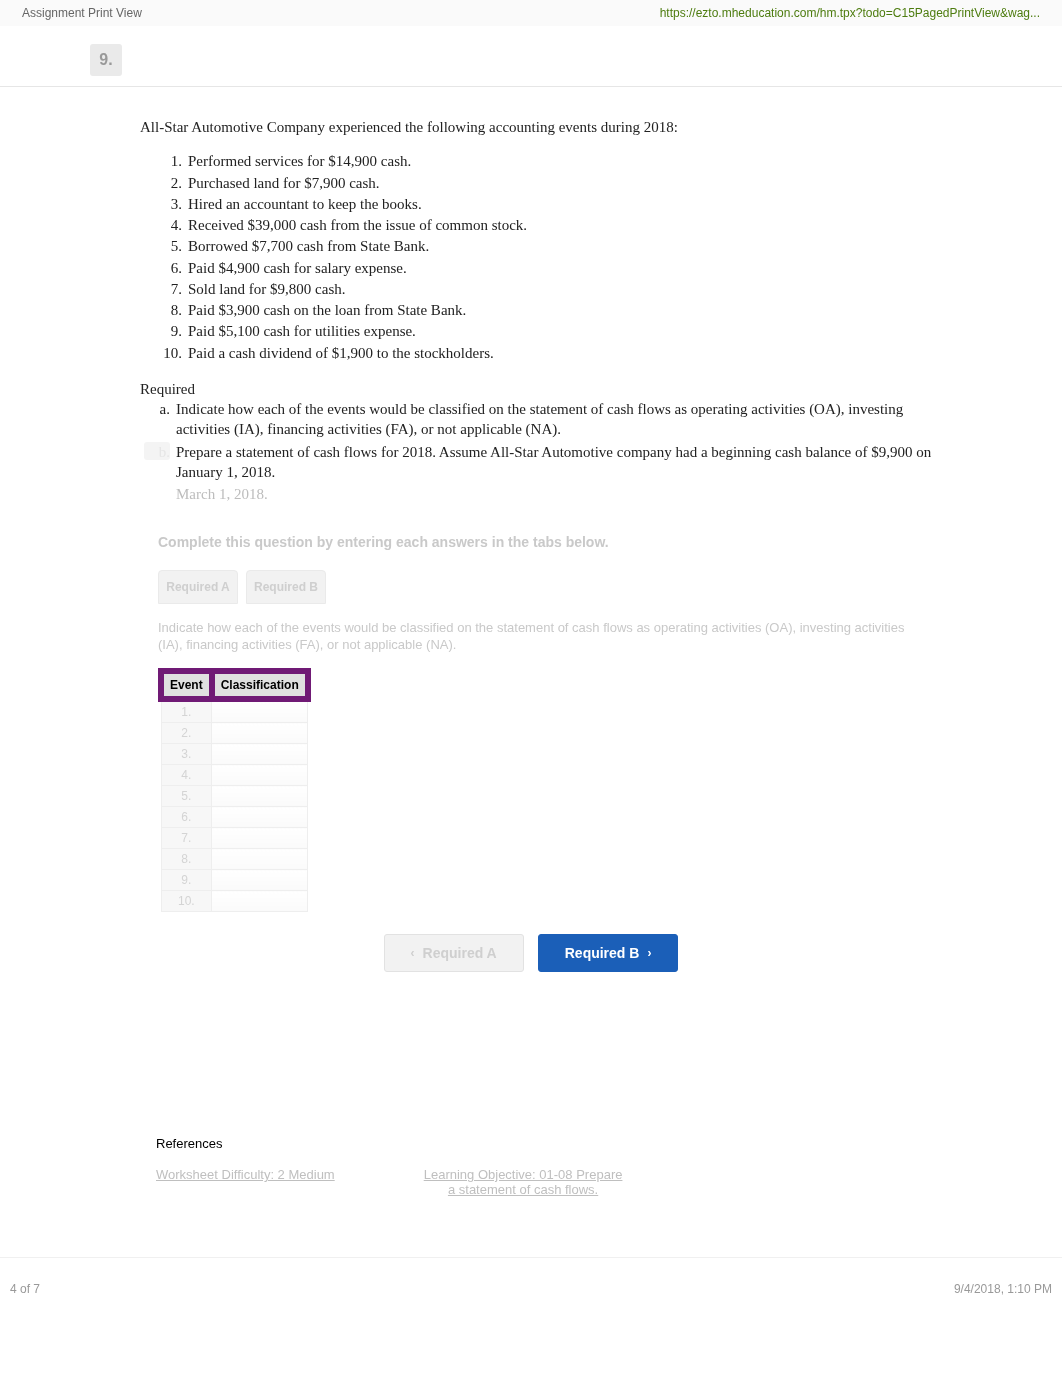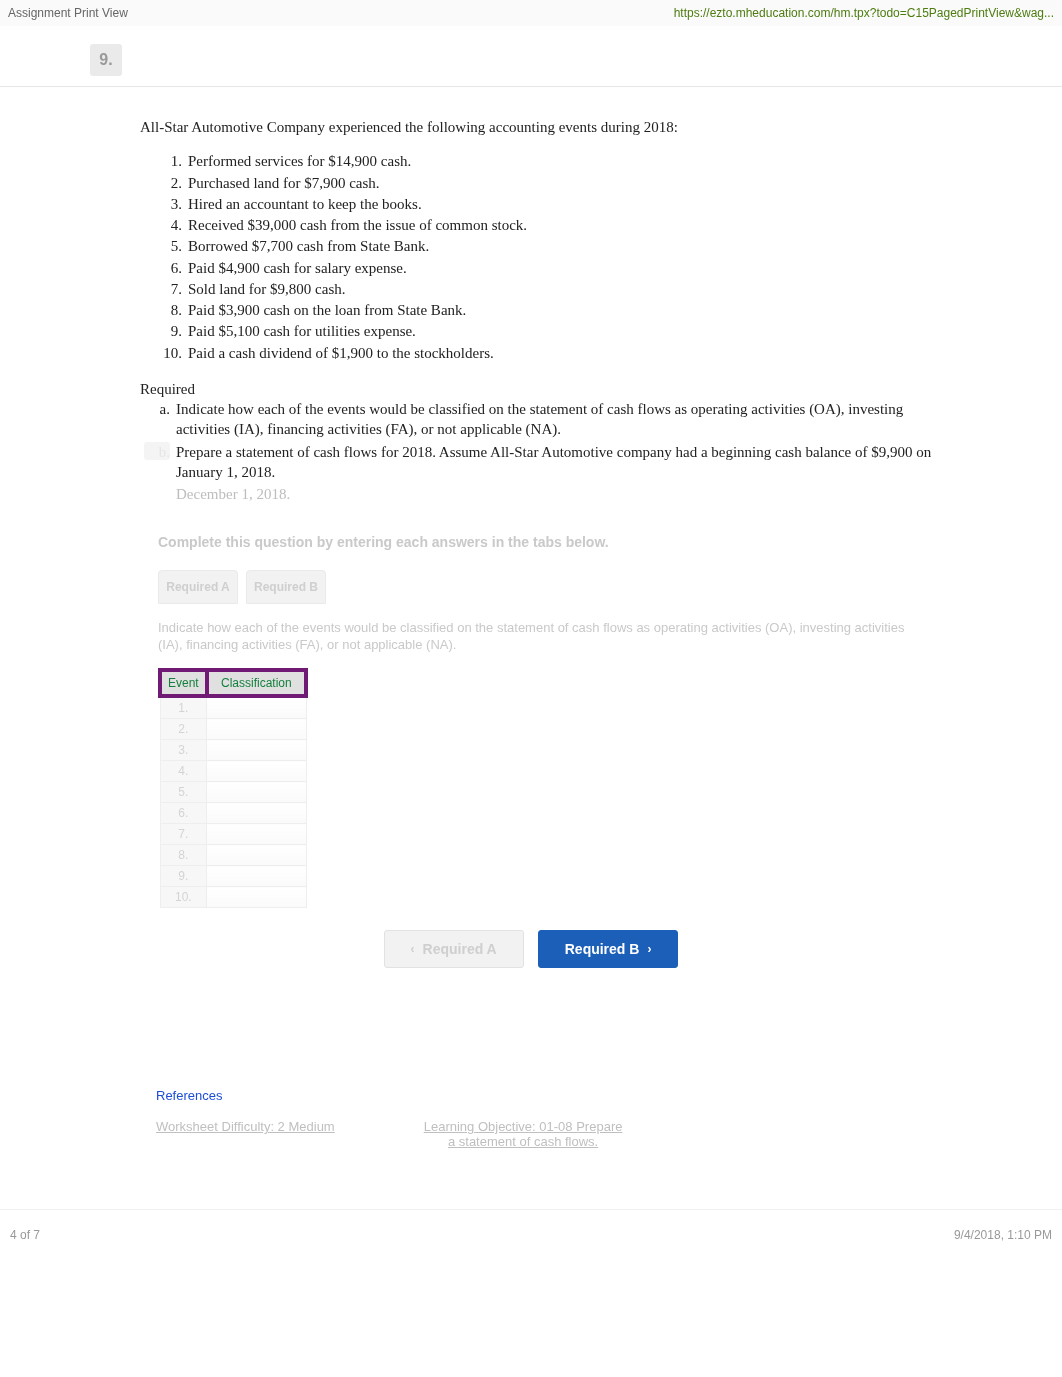--- a/index.html
+++ b/index.html
@@ -7,21 +7,21 @@
       font-family: Arial, Helvetica, sans-serif;
       font-size: 14px;
       color: #222;
       background: #fff;
       width: 1062px;
     }
     .topbar {
       display: flex;
       justify-content: space-between;
       align-items: center;
-      padding: 6px 8px;
+      padding: 6px 22px;
       background: #fafafa;
       font-size: 12px;
       color: #666;
     }
     .topbar .right { color: #4d7c0f; }
     .content-header {
       display: flex;
       align-items: center;
       padding: 18px 90px 10px 90px;
       border-bottom: 1px solid #e6e6e6;
@@ -88,24 +88,24 @@
       line-height: 1.3;
     }
     .table-skel {
       margin-left: 158px;
       width: 150px;
       border: 1px solid #e9e9e9;
       border-collapse: collapse;
     }
     .table-skel th {
       background: #e0e0e0;
-      color: #15803d;
+      color: #000000;
       font-size: 12px;
-      font-weight: normal;
-      border: 4px solid #701a75;
+      font-weight: bold;
+      border: 6px solid #701a75;
       padding: 4px 6px;
       text-align: center;
     }
     .table-skel td {
       border: 1px solid #eee;
       padding: 3px 6px;
       font-size: 12px;
       color: #d4d4d4;
       text-align: center;
     }
@@ -142,37 +142,38 @@
       color: #fff;
       border-color: #1b5fb8;
     }
     .btn .chev { font-size: 12px; }
     .footer-links {
       margin: 120px 0 0 156px;
       font-family: Arial, sans-serif;
       font-size: 13px;
     }
     .footer-links .ref {
-      color: #1d4ed8;
+      color: #000000;
       margin-bottom: 8px;
       display: inline-block;
+      margin-top: 44px;
     }
     .footer-row {
       display: flex;
       gap: 17px;
       color: #bfbfbf;
       font-size: 13px;
       margin-top: 8px;
     }
     .footer-row .u { text-decoration: underline; }
     .footer-row .wide { margin-left: 72px; text-align: center; }
     .pagefoot {
       display: flex;
       justify-content: space-between;
-      padding: 18px 10px;
+      padding: 24px 10px;
       font-size: 12px;
       color: #999;
       margin-top: 60px;
       border-top: 1px solid #f0f0f0;
     }
   </style>
 </head>
 <body>
 
 <div class="topbar">
@@ -234,21 +235,21 @@
   <ol class="req-list">
     <li>
       <span class="num">a.</span>
       <span>Indicate how each of the events would be classified on the statement of cash flows as operating activities (OA), investing activities (IA), financing activities (FA), or not applicable (NA).</span>
     </li>
     <li>
       <span class="req-b-marker">b.</span>
       <span>Prepare a statement of cash flows for 2018. Assume All-Star Automotive company had a beginning cash balance of $9,900 on January 1, 2018.</span>
     </li>
   </ol>
-  <div class="sub-note">December 1, 2018.</div>
+  <div class="sub-note">March 1, 2018.</div>
 </div>
 
 <div class="instruction-block">Complete this question by entering each answers in the tabs below.</div>
 
 <div class="tabs-skel">
   <div class="tab-skel">Required A</div>
   <div class="tab-skel">Required B</div>
 </div>
 
 <div class="sub-instruction">Indicate how each of the events would be classified on the statement of cash flows as operating activities (OA), investing activities (IA), financing activities (FA), or not applicable (NA).</div>

